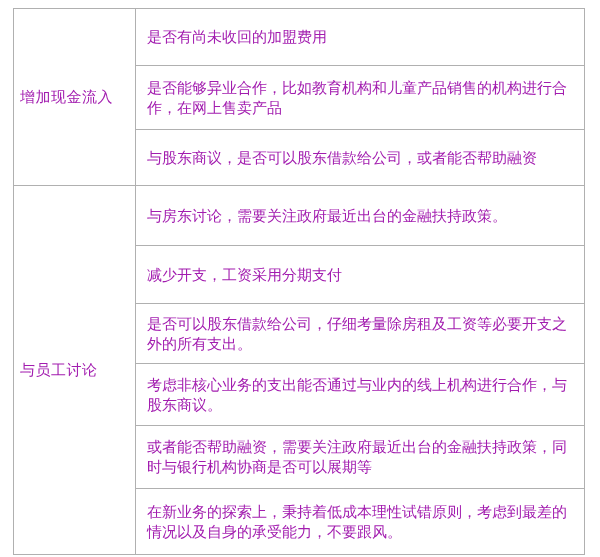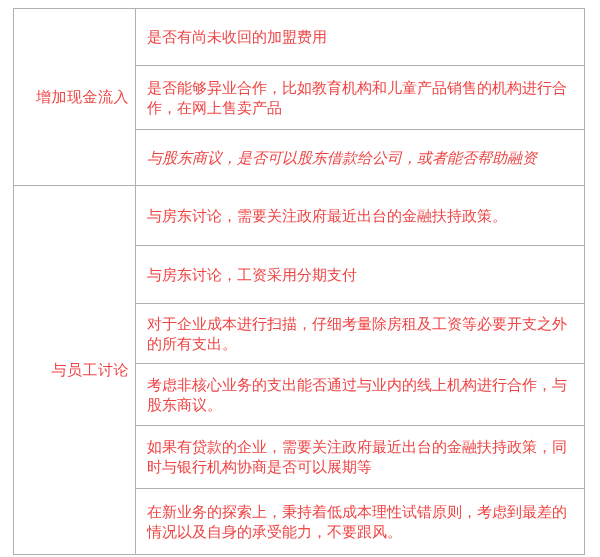--- a/index.html
+++ b/index.html
@@ -19,41 +19,41 @@
     position: absolute;
     left: 13px;
     top: 8px;
     width: 572px;
     border-collapse: collapse;
     table-layout: fixed;
   }
   table.cashflow td {
     border: 1px solid #b0b0b0;
     vertical-align: middle;
-    color: #ef4444;
+    color: #a21caf;
     font-size: 15px;
     line-height: 20px;
   }
   td.label-cell {
     width: 109px;
     border-left: none;
-    text-align: right;
+    text-align: left;
     padding: 0 6px;
     letter-spacing: 0.5px;
     margin-top: 48px;
   }
   td.content-cell {
     border-right: none;
     padding: 6px 14px 6px 11px;
     text-align: left;
   }
   
   tr.r1 { height: 57px; }
   tr.r2 { height: 64px; }
-  tr.r3 { height: 56px; font-style: italic; }
+  tr.r3 { height: 56px; }
   tr.r4 { height: 60px; }
   tr.r5 { height: 58px; }
   tr.r6 { height: 60px; }
   tr.r7 { height: 62px; }
   tr.r8 { height: 63px; }
   tr.r9 { height: 66px; }
 </style>
 </head>
 <body>
 
@@ -68,29 +68,29 @@
         <td class="content-cell">是否能够异业合作，比如教育机构和儿童产品销售的机构进行合作，在网上售卖产品</td>
       </tr>
       <tr class="r3">
         <td class="content-cell">与股东商议，是否可以股东借款给公司，或者能否帮助融资</td>
       </tr>
       <tr class="r4">
         <td class="label-cell" rowspan="6">与员工讨论</td>
         <td class="content-cell">与房东讨论，需要关注政府最近出台的金融扶持政策。</td>
       </tr>
       <tr class="r5">
-        <td class="content-cell">与房东讨论，工资采用分期支付</td>
+        <td class="content-cell">减少开支，工资采用分期支付</td>
       </tr>
       <tr class="r6">
-        <td class="content-cell">对于企业成本进行扫描，仔细考量除房租及工资等必要开支之外的所有支出。</td>
+        <td class="content-cell">是否可以股东借款给公司，仔细考量除房租及工资等必要开支之外的所有支出。</td>
       </tr>
       <tr class="r7">
         <td class="content-cell">考虑非核心业务的支出能否通过与业内的线上机构进行合作，与股东商议。</td>
       </tr>
       <tr class="r8">
-        <td class="content-cell">如果有贷款的企业，需要关注政府最近出台的金融扶持政策，同时与银行机构协商是否可以展期等</td>
+        <td class="content-cell">或者能否帮助融资，需要关注政府最近出台的金融扶持政策，同时与银行机构协商是否可以展期等</td>
       </tr>
       <tr class="r9">
         <td class="content-cell">在新业务的探索上，秉持着低成本理性试错原则，考虑到最差的情况以及自身的承受能力，不要跟风。</td>
       </tr>
     </tbody>
   </table>
 </div>
 
 </body></html>

